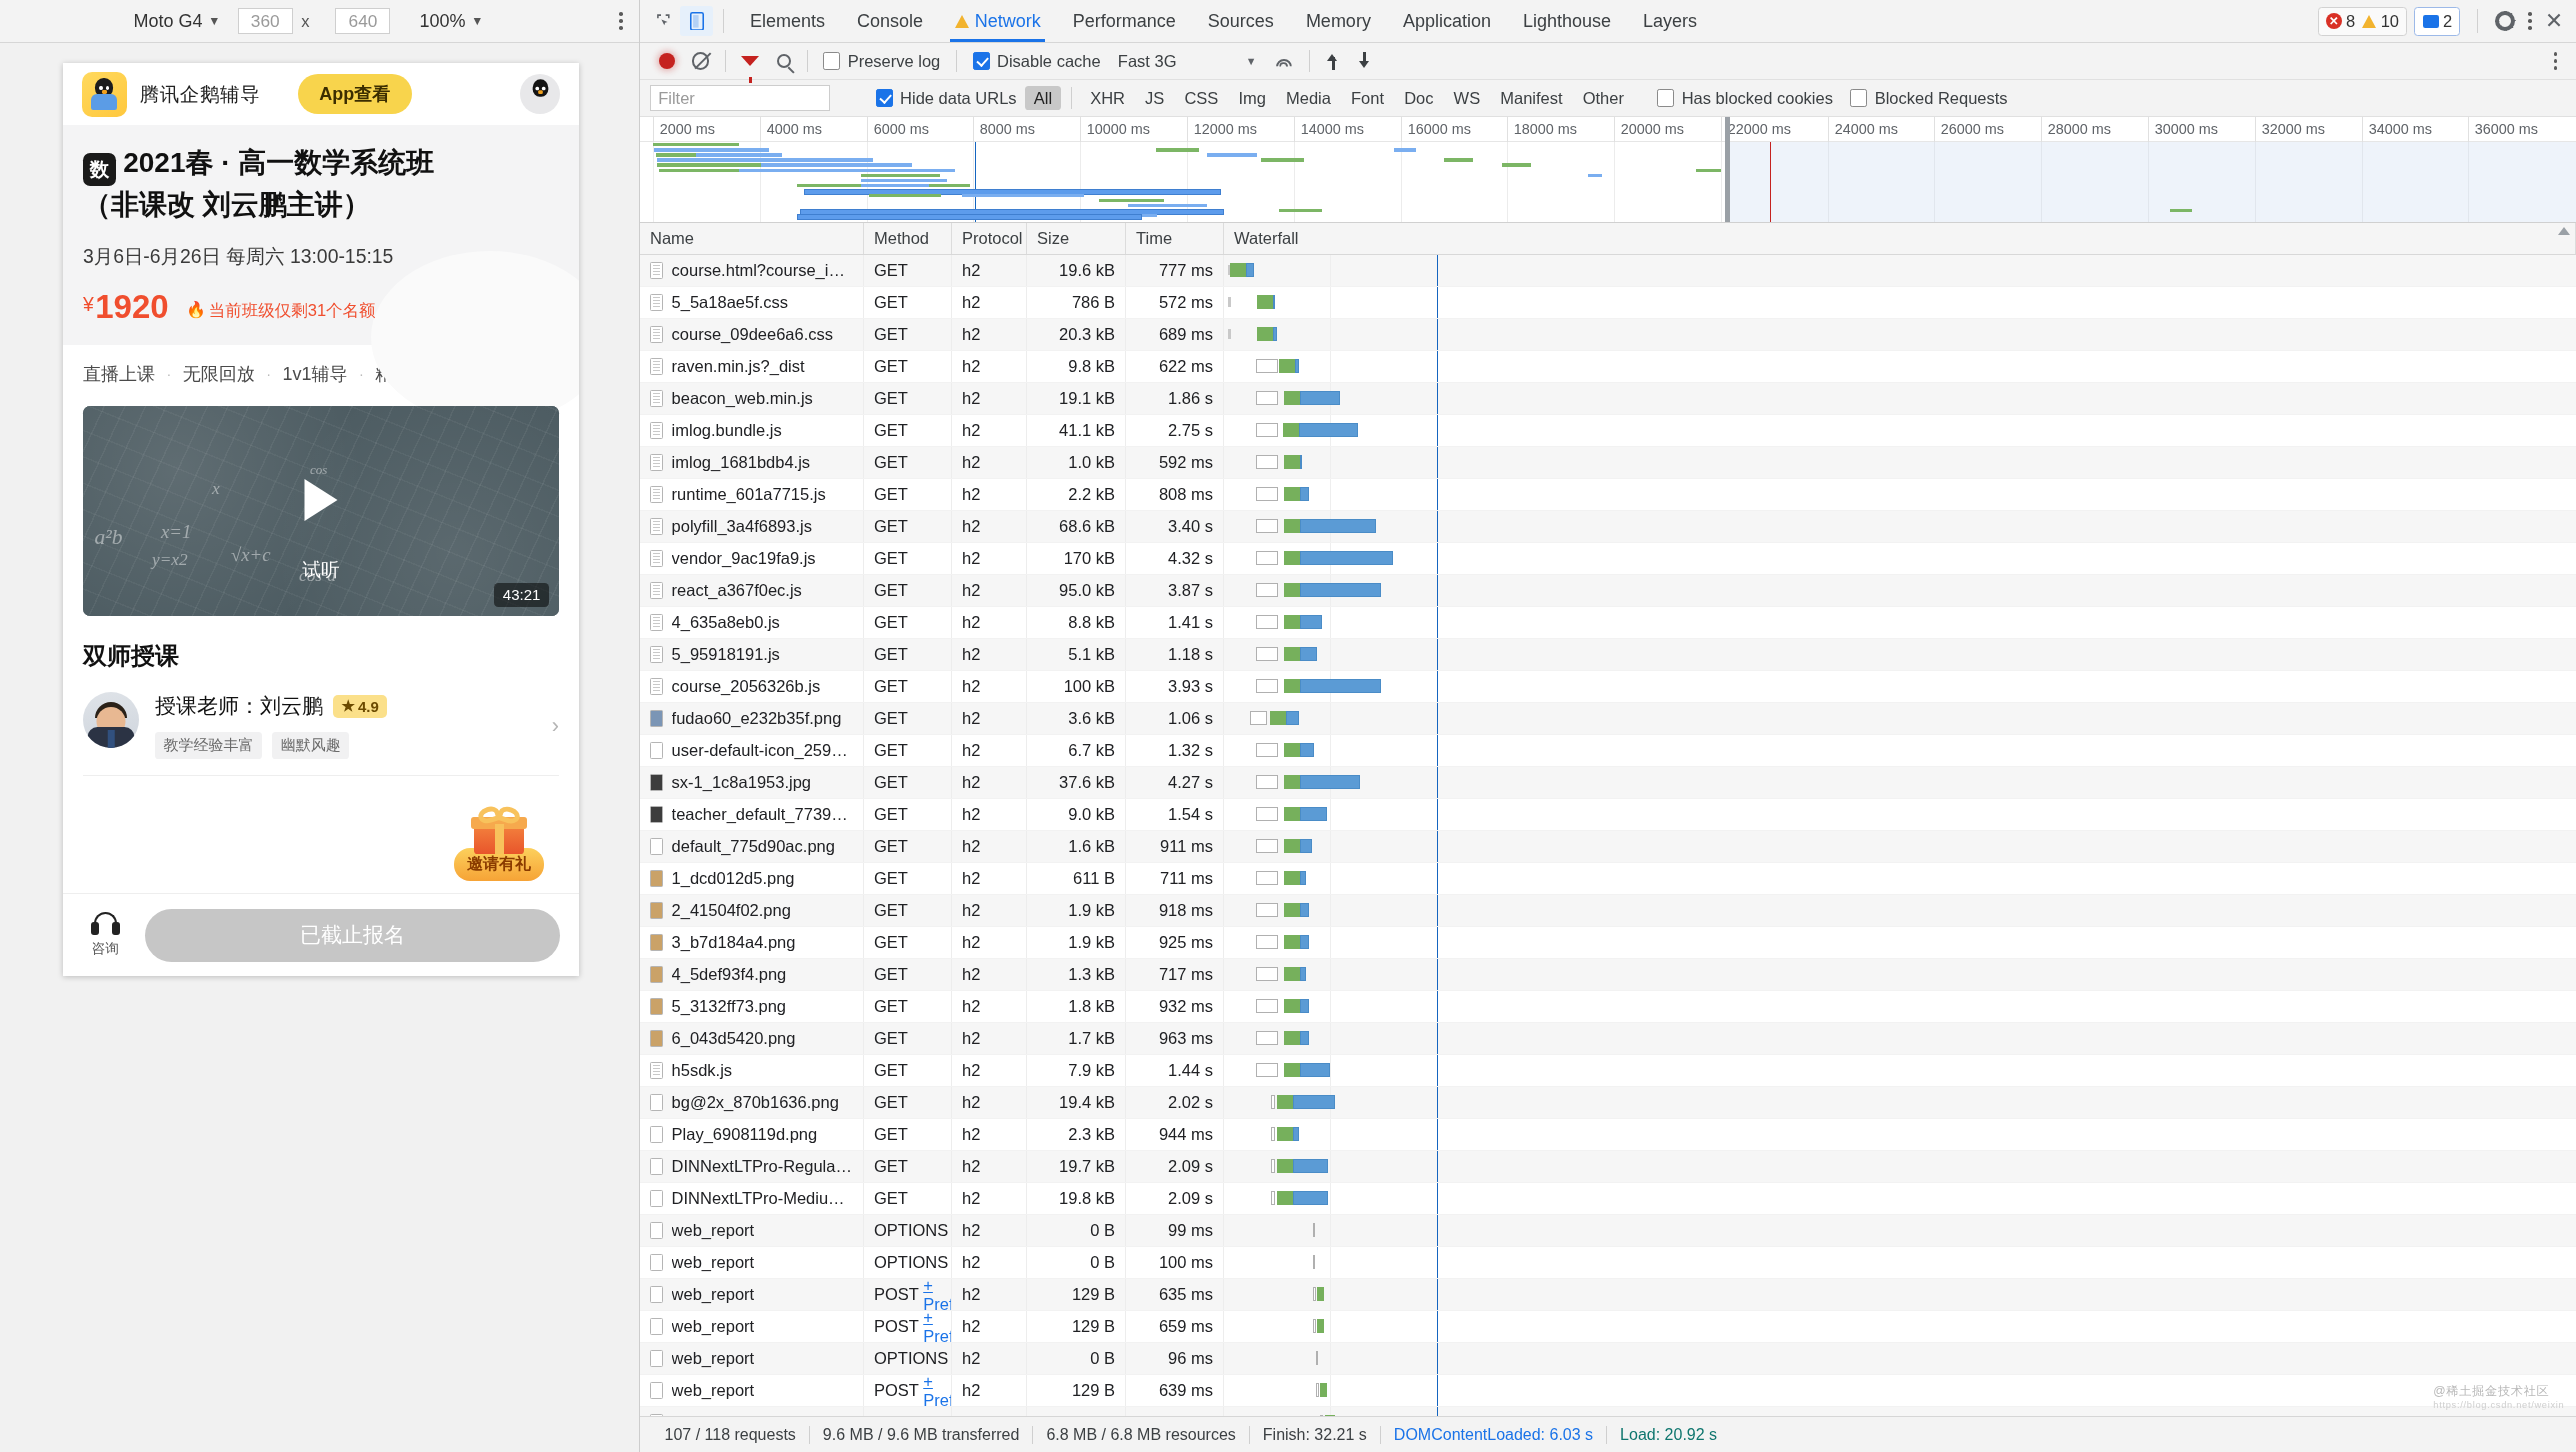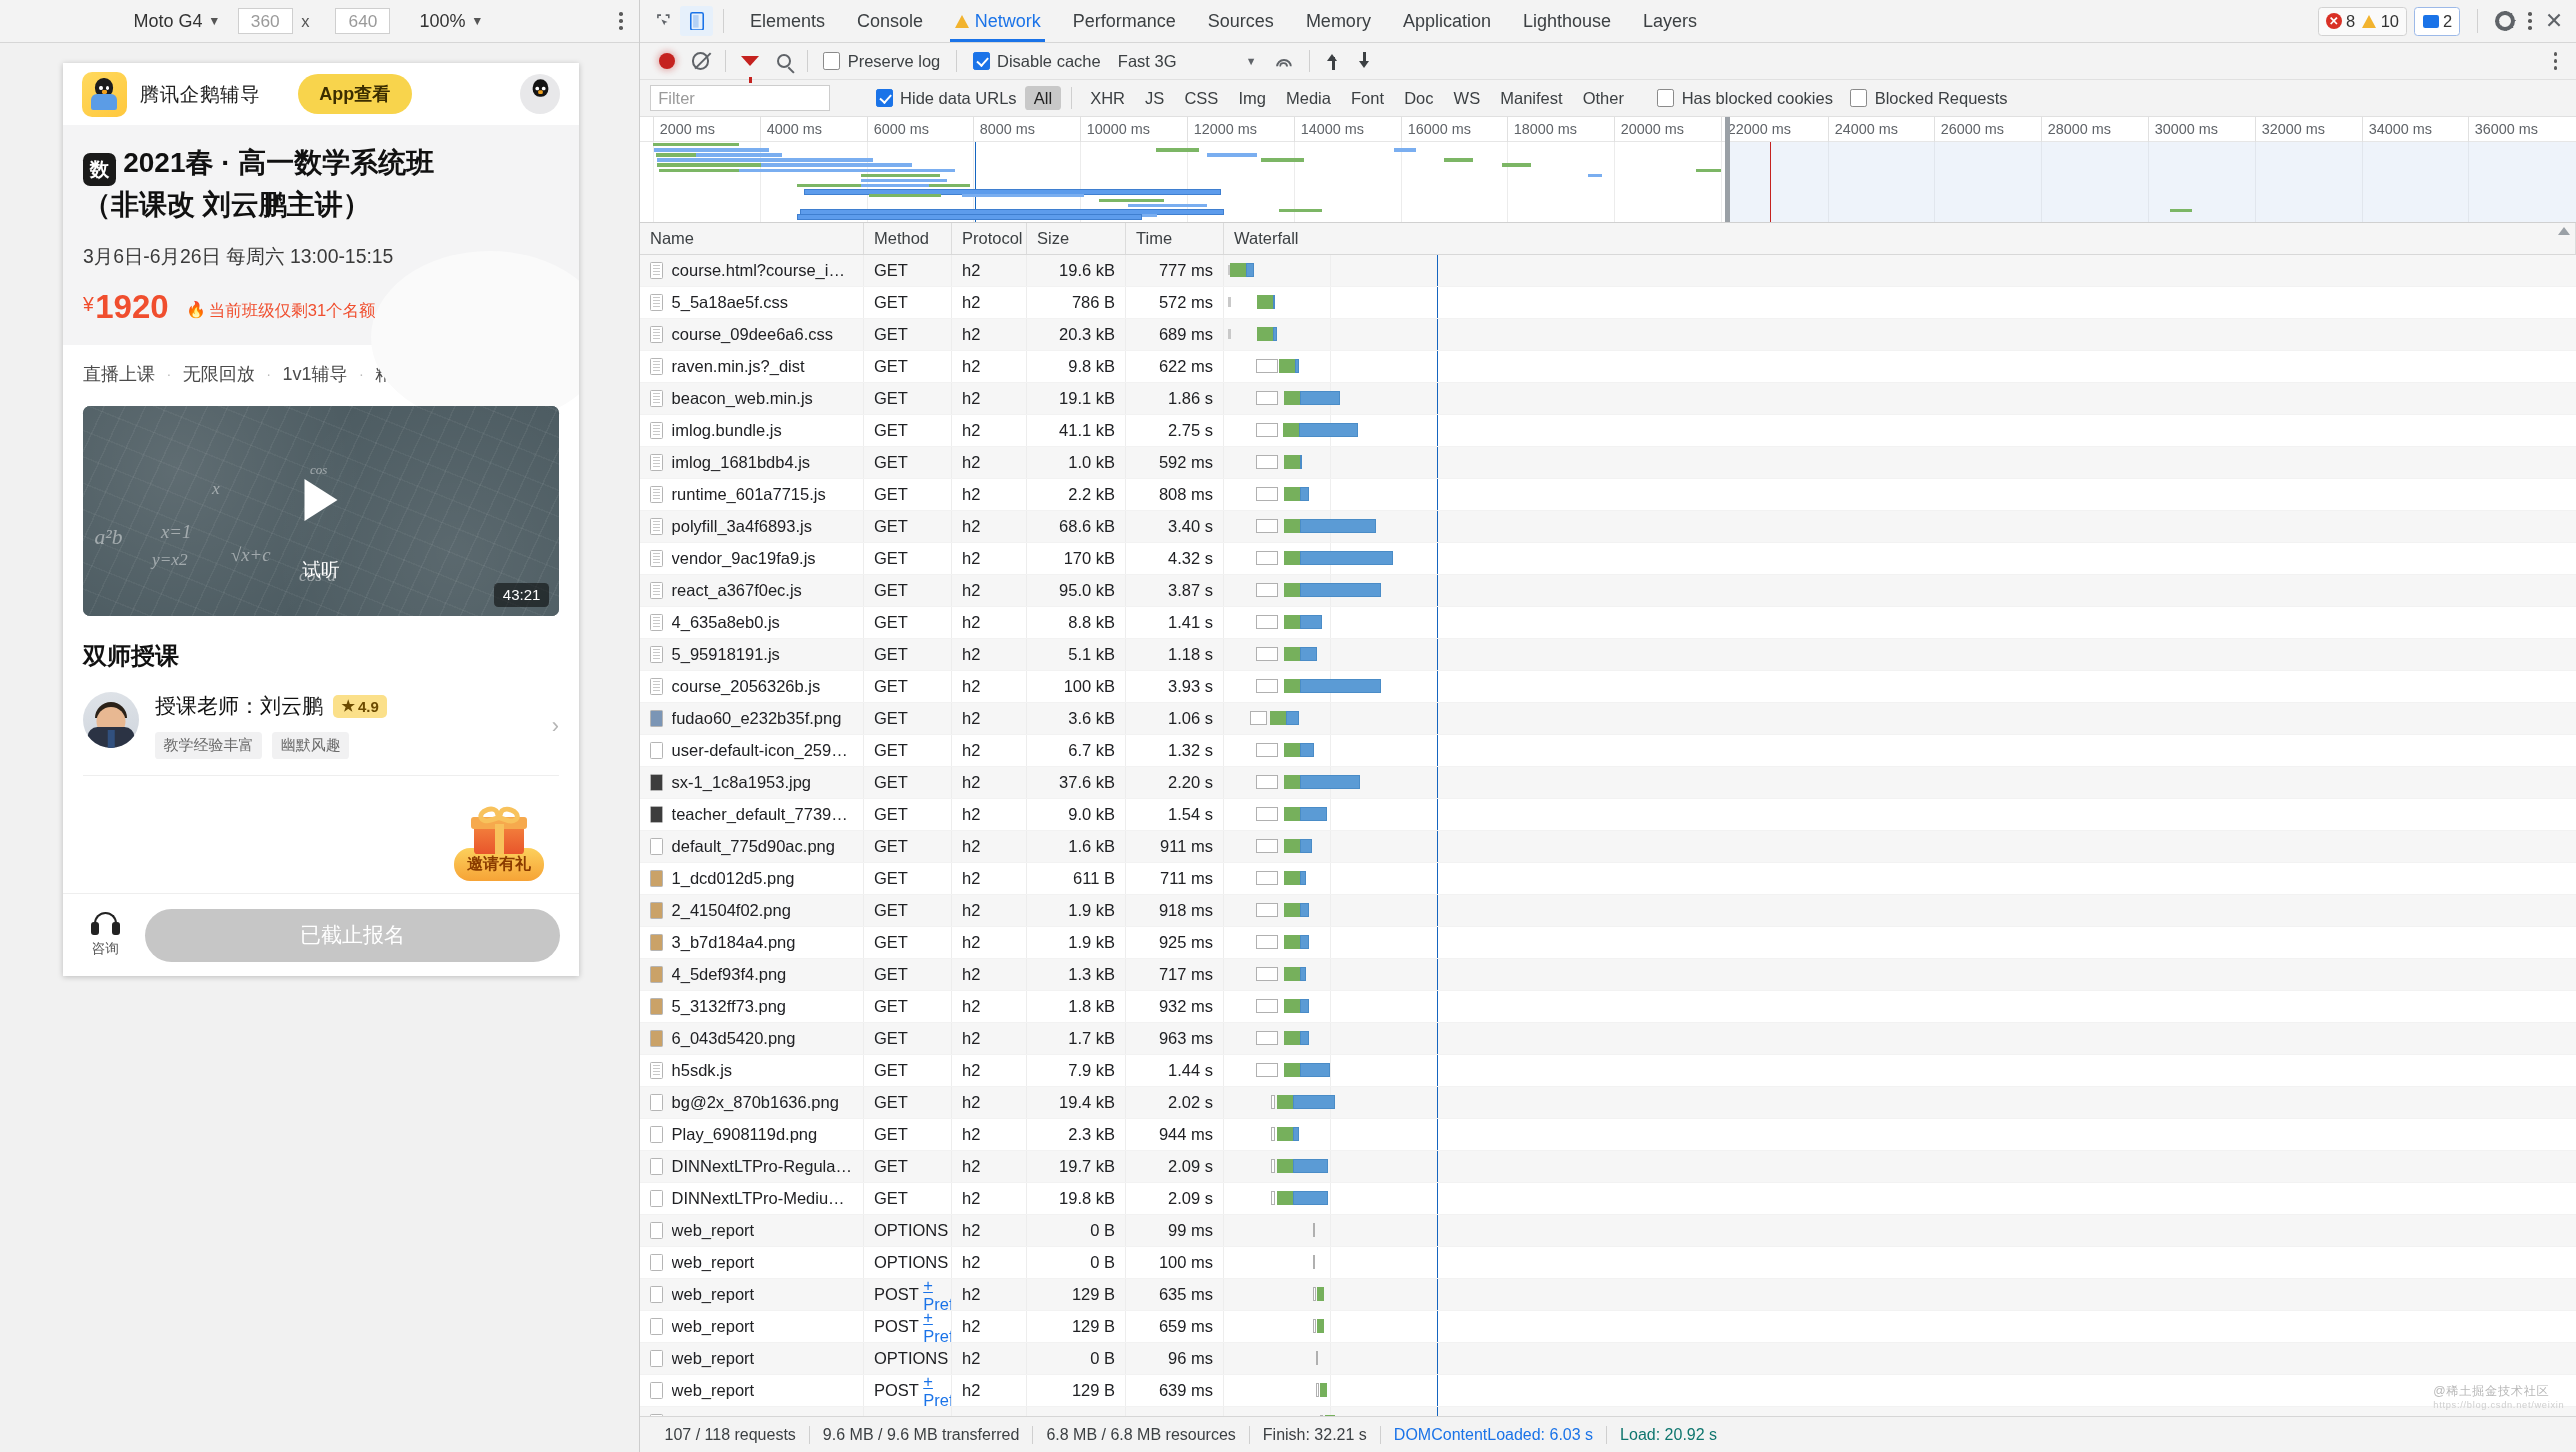--- a/index.html
+++ b/index.html
@@ -1130,21 +1130,21 @@
         <div class="tr odd">
           <div class="td name" style="width: 224px;">
             <span class="res-ico img b"></span>
             <span class="nm">sx-1_1c8a1953.jpg</span>
           </div>
           <div class="td" style="width: 88px;">
             <span>GET</span>
           </div>
           <div class="td" style="width: 75px;">h2</div>
           <div class="td num" style="width: 99px;">37.6 kB</div>
-          <div class="td num" style="width: 98px;">2.20 s</div>
+          <div class="td num" style="width: 98px;">4.27 s</div>
           <div class="wf">
             <div class="wf-grid" style="left: 106px;"></div>
             <div class="wf-grid" style="left: 213px;"></div>
             <div class="wf-dcl" style="left: 213px;"></div>
             <div class="bar-q" style="left: 32px; width: 21.6px;"></div>
             <div class="bar-g" style="left: 60px; width: 16px;"></div>
             <div class="bar-b" style="left: 76px; width: 60px;"></div>
           </div>
         </div>
         <div class="tr">

